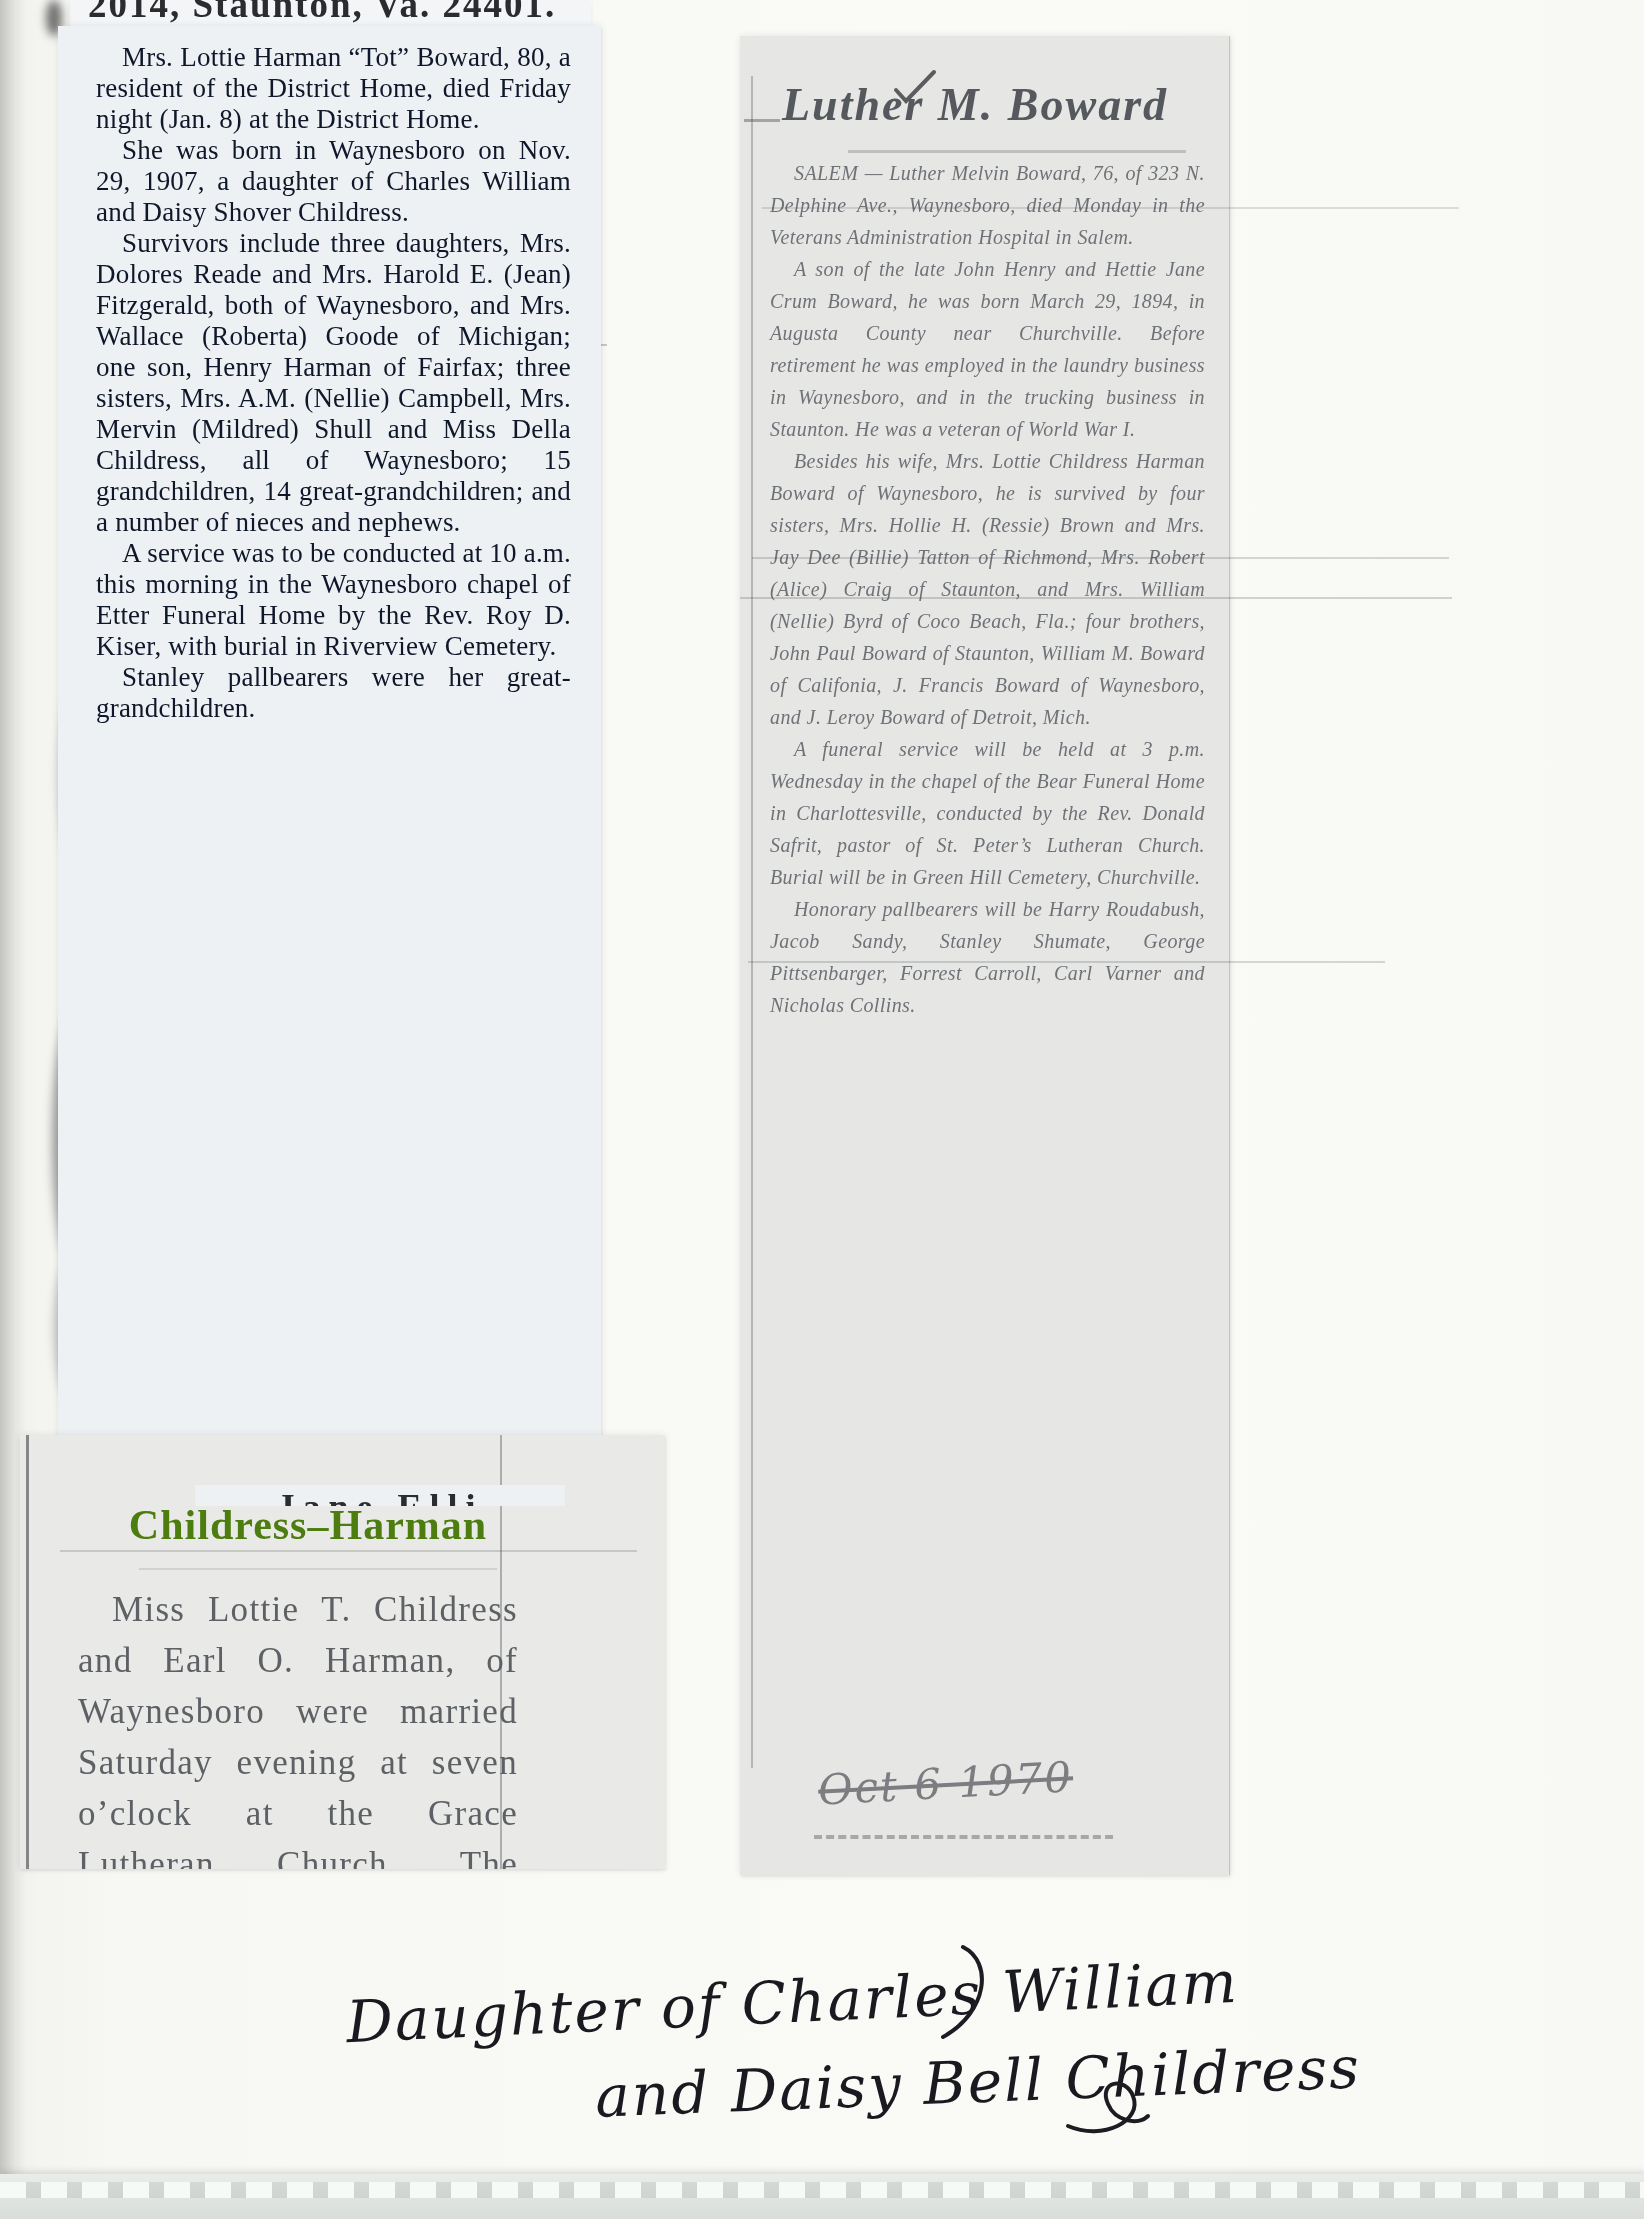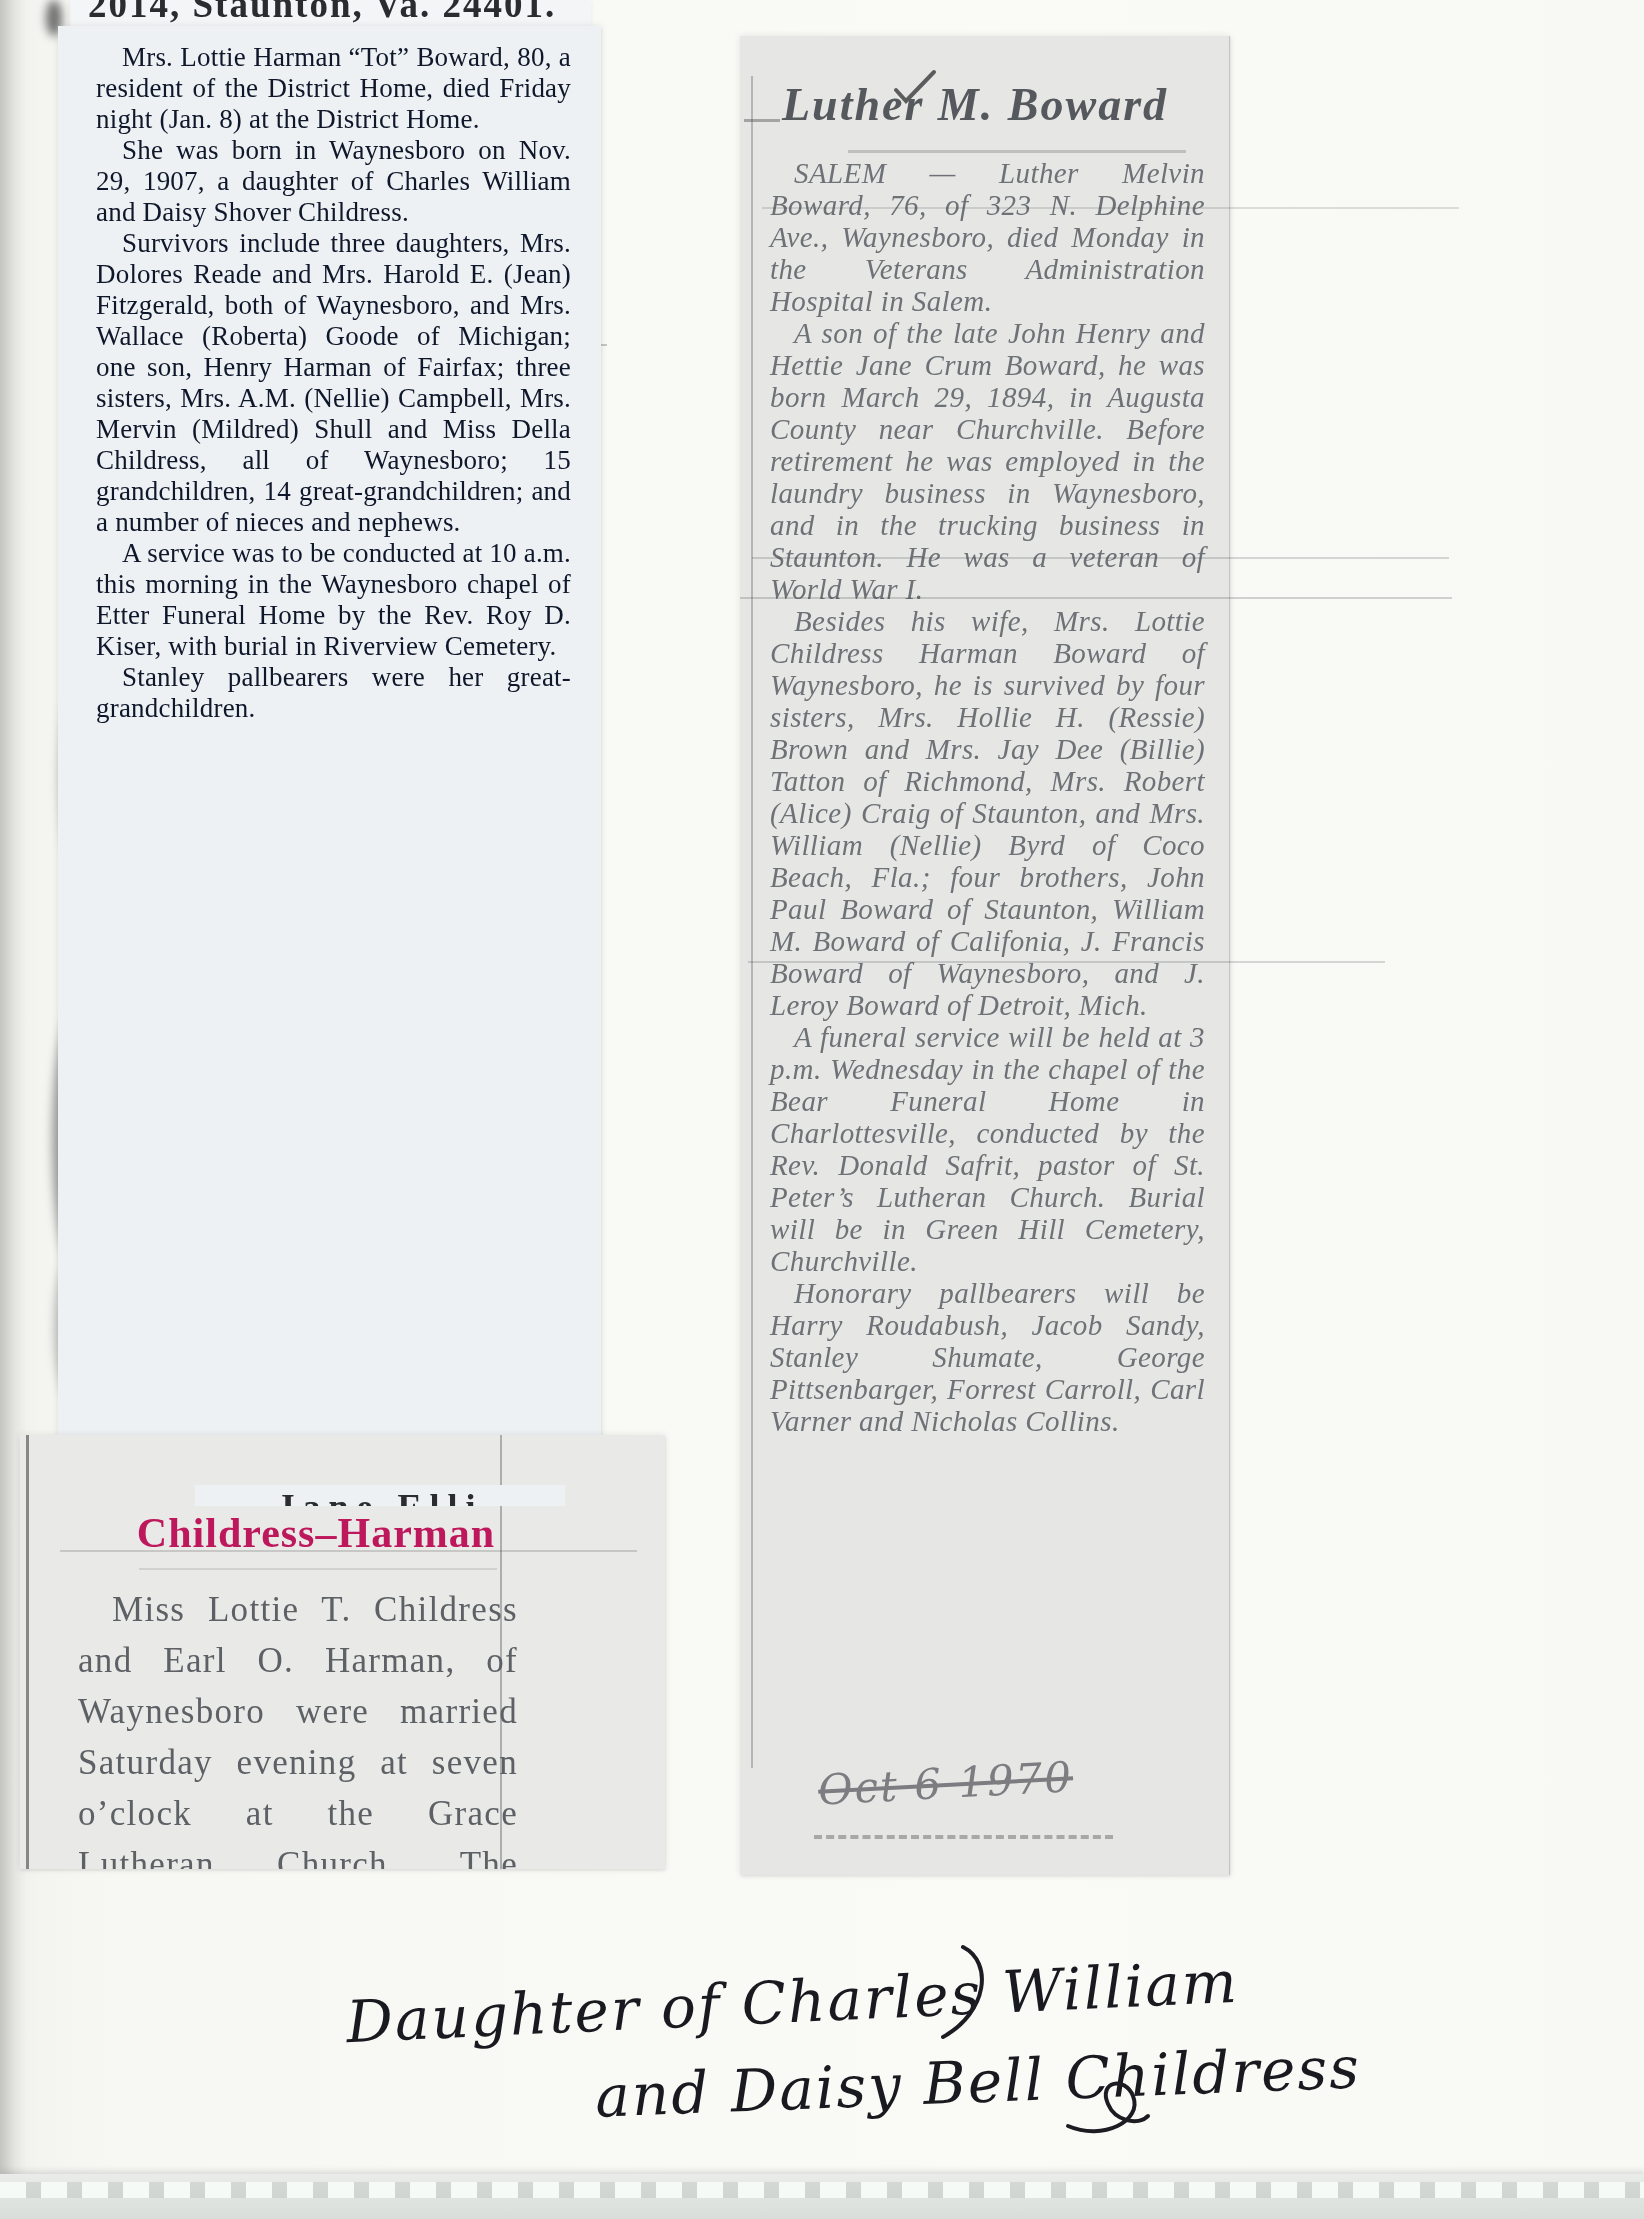--- a/index.html
+++ b/index.html
@@ -18,30 +18,30 @@
   .lottie{left:58px;top:26px;width:543px;height:1467px;background:#eef1f4;
         padding:16px 30px 0 38px;box-sizing:border-box;overflow:hidden;z-index:2;}
   .lottie h2{margin:6px 0 14px 0;text-align:center;font-size:44px;letter-spacing:1px;color:#1e2024;}
   .lottie p{margin:0;font-size:27px;line-height:31px;text-align:justify;text-indent:26px;
         color:#0f172a;letter-spacing:0.2px;}
   .cutoff{position:absolute;left:195px;top:1485px;width:370px;height:21px;background:#eef1f4;
         overflow:hidden;z-index:4;text-align:center;}
   .cutoff span{font-size:36px;font-weight:bold;letter-spacing:8px;color:#2a2c30;line-height:44px;}
   .childress{left:20px;top:1435px;width:645px;height:434px;background:#e9eae7;z-index:3;
         box-sizing:border-box;overflow:hidden;}
-  .childress h2{position:absolute;left:70px;top:62px;width:428px;margin:12px;text-align:center;
-        font-size:42px;letter-spacing:1px;color:#be185d;}
+  .childress h2{position:absolute;left:70px;top:62px;width:428px;margin:4px;text-align:center;
+        font-size:42px;letter-spacing:1px;color:#4d7c0f;}
   .childress .body{position:absolute;left:58px;top:149px;width:440px;font-size:35px;line-height:51px;
         text-align:justify;text-indent:34px;color:#5d6166;letter-spacing:1.3px;word-spacing:5px;}
   .vrule{position:absolute;background:rgba(50,52,54,.55);}
   .luther{left:740px;top:36px;width:490px;height:1839px;background:#e6e7e5;
         padding:28px 24px 0 30px;box-sizing:border-box;overflow:hidden;
         border-right:1px solid rgba(90,90,88,.25);font-style:italic;}
   .luther h2{margin:14px 0 26px 12px;font-size:46px;letter-spacing:2px;color:#55585d;}
-  .luther p{margin:0;font-size:29px;line-height:32px;text-align:justify;text-indent:24px;
+  .luther p{margin:0;font-size:20px;line-height:32px;text-align:justify;text-indent:24px;
         color:#6e7277;letter-spacing:0.4px;}
   
   .hw{position:absolute;font-family:"DejaVu Serif",serif;font-style:italic;white-space:nowrap;}
   .hw-nov{left:149px;top:1789px;font-size:44px;color:#3e3842;transform:rotate(-2.5deg);letter-spacing:3px;}
   .hw-nov-line{position:absolute;left:167px;top:1851px;width:398px;height:3px;background:rgba(55,55,58,.75);
         transform:rotate(-1deg);}
   .hw-oct{left:818px;top:1759px;font-size:42px;color:#7c7c81;transform:rotate(-3deg);letter-spacing:2px;
         text-decoration:line-through;}
   .hw-oct-dashes{position:absolute;left:814px;top:1835px;width:299px;border-top:4px dashed rgba(90,90,92,.45);}
   .hw-note1{left:346px;top:1968px;font-size:58px;color:#191920;transform:rotate(-2.6deg);letter-spacing:2px;}

